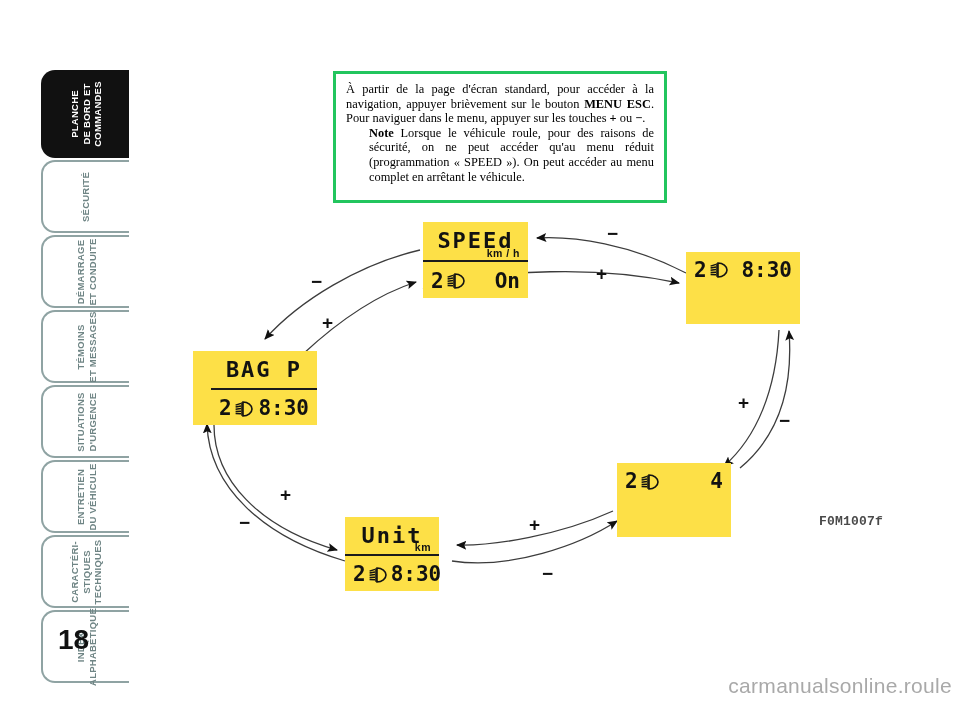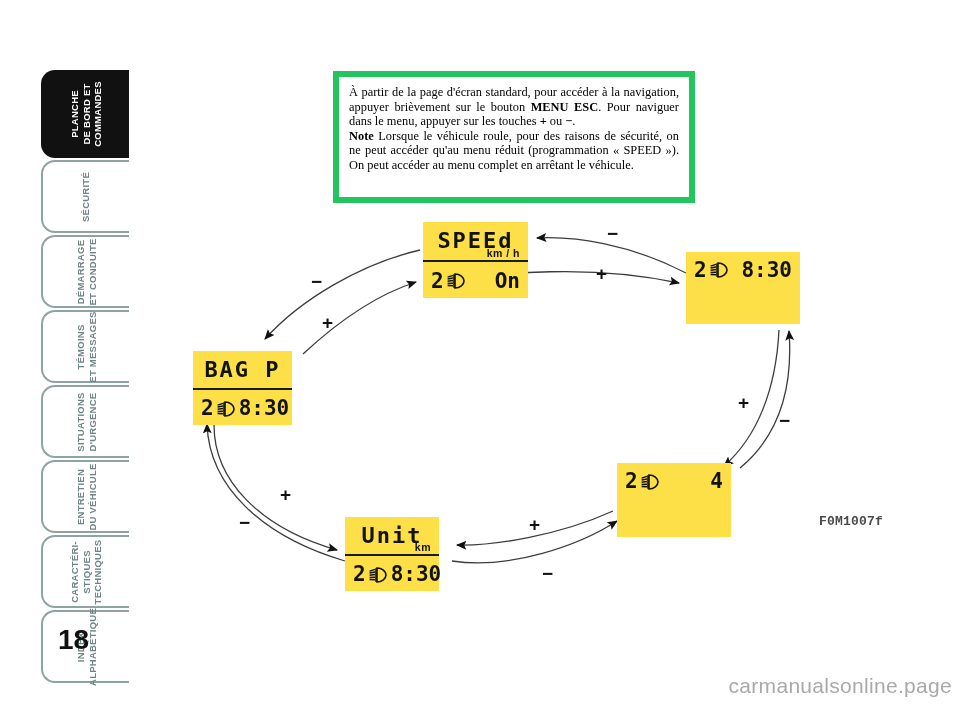--- a/index.html
+++ b/index.html
@@ -40,35 +40,35 @@
   .tab.active .tab-label{color:#ffffff;}
 
   .page-number{
     position:absolute;left:58px;top:624px;
     font-size:28px;font-weight:bold;color:#111;
     letter-spacing:0px;
   }
 
   
   .notebox{
-    position:absolute;left:333px;top:71px;width:362px;height:132px;
-    border:6px solid #22c55e;
+    position:absolute;left:333px;top:71px;width:334px;height:132px;
+    border:3px solid #22c55e;
     background:#fff;
     box-sizing:border-box;
     padding:8px 10px 6px 10px;
   }
   .notebox p{
     margin:0;
     font-family:"Liberation Serif", serif;
     font-size:12.4px;
     line-height:14.6px;
     text-align:justify;
     color:#000;
   }
-  .notebox p + p{margin-top:0px;}
+  .notebox p + p{margin-top:0px;margin-left:23px;}
   .b{font-weight:bold;}
 
   
   .lcd{
     position:absolute;
     background:#fde047;
     box-sizing:border-box;
     z-index:5;
   }
   .lcd .top{
@@ -284,35 +284,35 @@
         <svg viewBox="0 0 22 18" width="22" height="18">
           <path d="M10,2 C15,2 19,5.5 19,9 C19,12.5 15,16 10,16 z" fill="none" stroke="#121212" stroke-width="1.6"></path>
           <path d="M9,2.2 L9,15.8" stroke="#121212" stroke-width="1.6"></path>
           <path d="M8,3.4 L2.6,5.1 M8,6.0 L2.6,7.1 M8,8.6 L2.6,9.2 M8,11.2 L2.6,11.4 M8,13.8 L2.6,13.5" stroke="#121212" stroke-width="1.5"></path>
         </svg>
       </span>
       <span class="val">8:30</span>
     </div>
   </div>
 
-  <div class="lcd" style="left:193px;top:351px;width:99px;height:74px;">
+  <div class="lcd" style="left:193px;top:351px;width:124px;height:74px;padding-left:18px;">
     <div class="top">
       <span class="seg">BAG P</span>
       <span class="unit"></span>
     </div>
     <div class="bottom">
       <span class="gear">2</span>
       <span class="beam">
         <svg viewBox="0 0 22 18" width="22" height="18">
           <path d="M10,2 C15,2 19,5.5 19,9 C19,12.5 15,16 10,16 z" fill="none" stroke="#121212" stroke-width="1.6"></path>
           <path d="M9,2.2 L9,15.8" stroke="#121212" stroke-width="1.6"></path>
           <path d="M8,3.4 L2.6,5.1 M8,6.0 L2.6,7.1 M8,8.6 L2.6,9.2 M8,11.2 L2.6,11.4 M8,13.8 L2.6,13.5" stroke="#121212" stroke-width="1.5"></path>
         </svg>
       </span>
       <span class="val">8:30</span>
     </div>
   </div>
 
   <div class="code">F0M1007f</div>
 
-  <div class="watermark">carmanualsonline.page</div>
+  <div class="watermark">carmanualsonline.roule</div>
 
 </div>
 
 </body></html>

